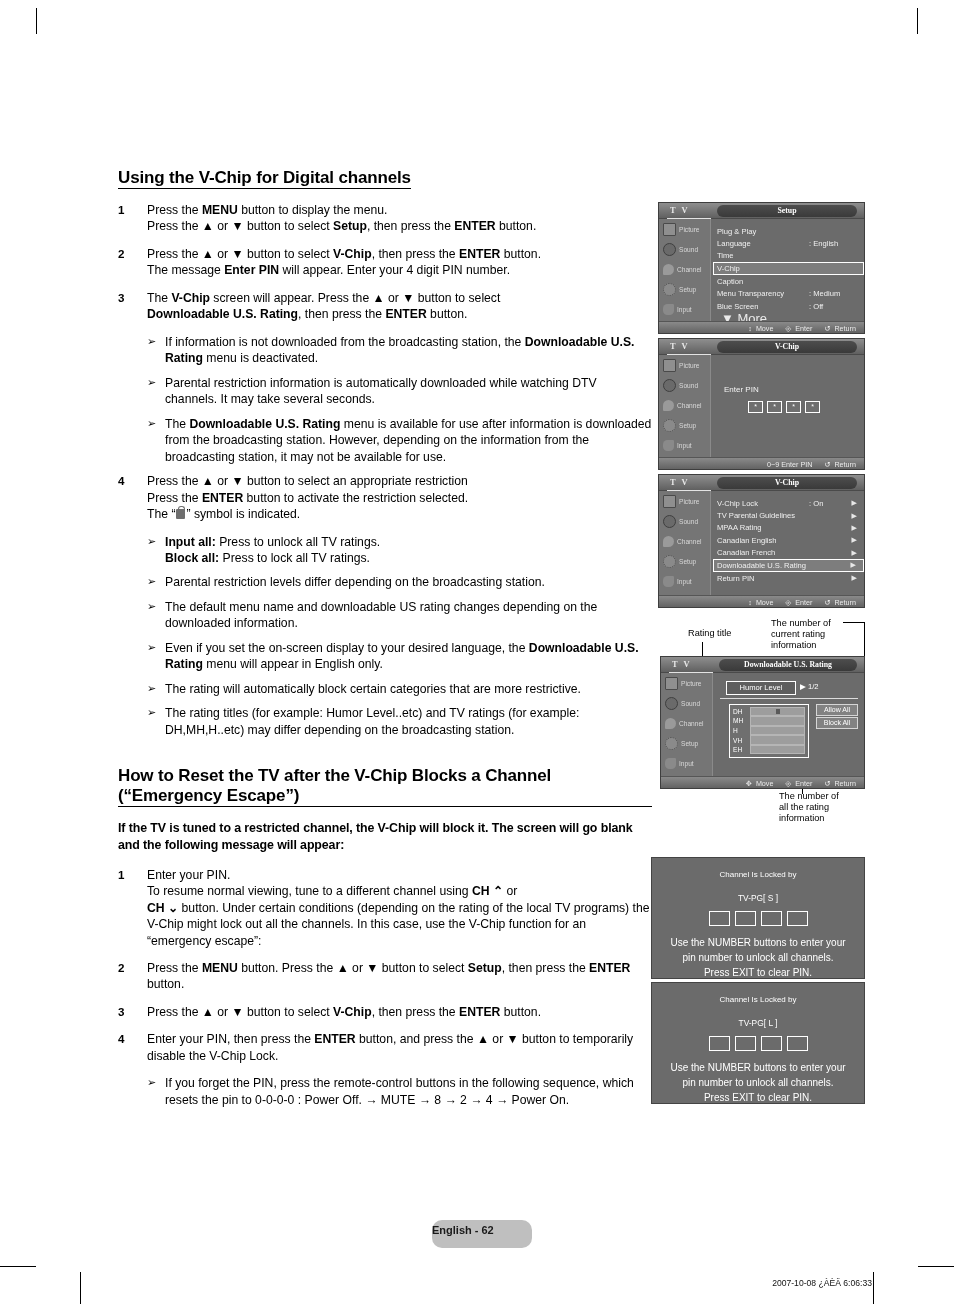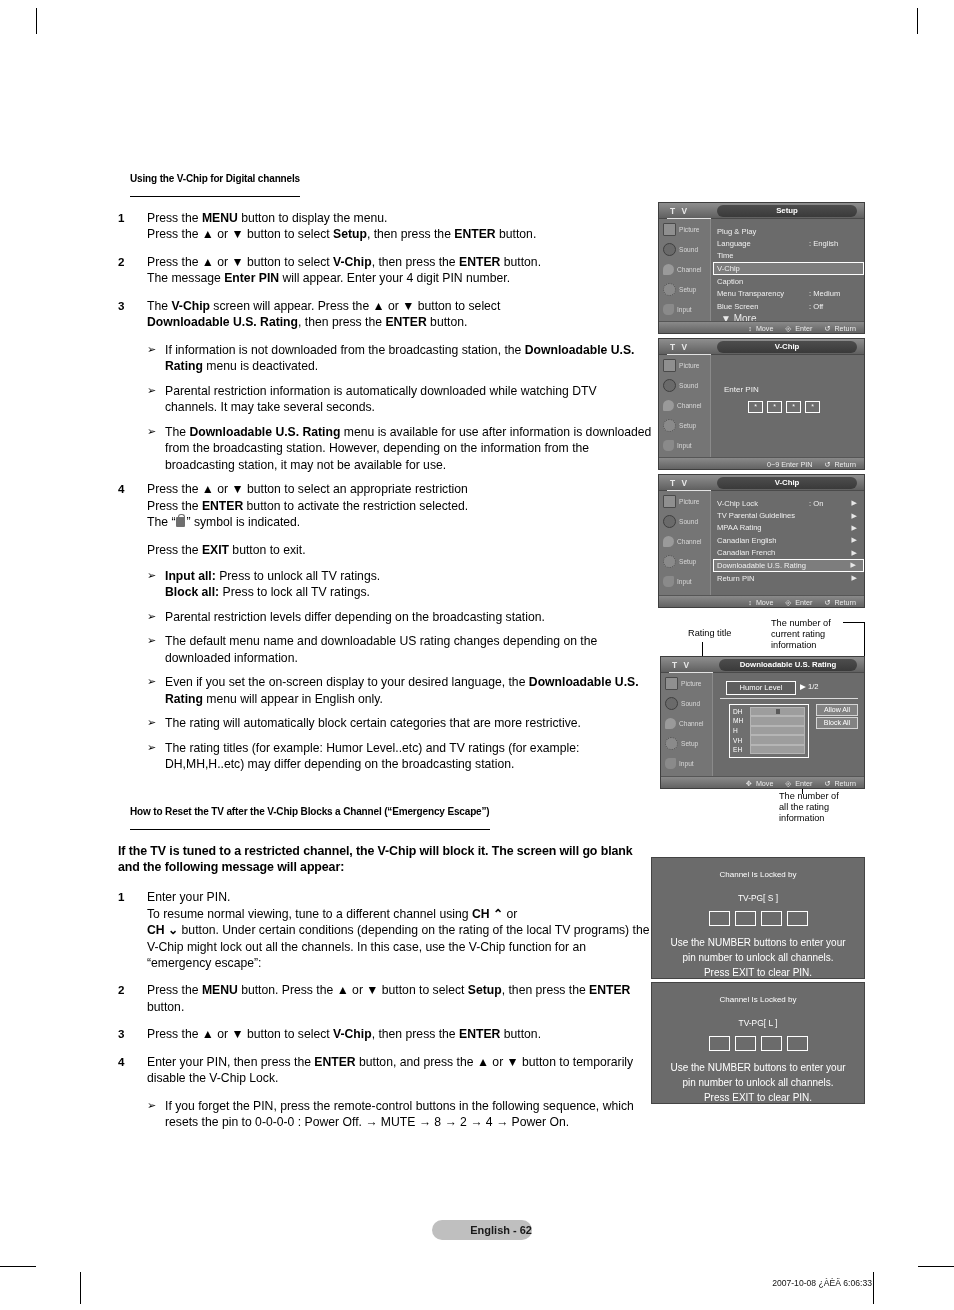--- a/index.html
+++ b/index.html
@@ -26,24 +26,24 @@
   .crop-br-v { left: 873px; top: 1272px;width: 1px; height: 32px; }
 
   
   .content {
     position: absolute;
     left: 118px;
     top: 168px;
     width: 534px;
   }
   h2.section-head {
-    font-size: 10px;
+    font-size: 17px;
     font-weight: bold;
-    margin: 0 0 13px 12px;
-    padding-bottom: 12px;
+    margin: 0 0 13px 0;
+    padding-bottom: 0;
     border-bottom: 1.4px solid #000;
     display: inline-block;
     letter-spacing: -0.15px;
   }
   .lead {
     font-size: 12.4px;
     font-weight: bold;
     margin: 0 0 13px 0;
     line-height: 1.35;
     letter-spacing: -0.1px;
@@ -109,20 +109,21 @@
     border: 1px solid #3e3e3e;
     color: #ffffff;
     font-size: 7.6px;
     overflow: hidden;
   }
   .osd-titlebar {
     height: 15px;
     background: linear-gradient(to bottom, #8e8e8e, #606060);
     position: relative;
     border-bottom: 1px solid #4a4a4a;
+    font-family: Liberation Serif, serif;
   }
   .osd-tv {
     position: absolute;
     left: 11px; top: 3px;
     font-size: 8.4px;
     font-weight: bold;
     letter-spacing: 2px;
     color: #e8e8e8;
   }
   .osd-tab {
@@ -195,21 +196,21 @@
     margin-left: -1px;
     height: 11px;
   }
   .menu-row .arrow {
     position: absolute;
     right: 7px;
     font-size: 7px;
     color: #e8e8e8;
   }
   .more-row {
-    font-size: 10px;
+    font-size: 13px;
     padding-left: 7px;
     color: #eaeaea;
   }
   .osd-footer {
     position: absolute;
     left: 0; right: 0; bottom: 0;
     height: 12px;
     background: linear-gradient(to bottom, #8a8a8a, #5f5f5f);
     display: flex;
     align-items: center;
@@ -344,24 +345,24 @@
     border: 1.4px solid #ffffff;
     background: #6b6b6b;
     display: block;
   }
   .locked-lines { margin-top: 9px; line-height: 1.5; font-size: 10px; }
 
   
   .page-pill {
     position: absolute;
     left: 432px; top: 1220px;
-    width: 100px; height: 20px;
+    width: 100px; height: 28px;
     background: #bfbfbf;
     border-radius: 10px;
-    text-align: right;
+    text-align: left;
     line-height: 20px;
     font-size: 11px;
     font-weight: bold;
     color: #1a1a1a;
   }
   .foot-left {
     position: absolute;
     left: 58px; top: 1346px;
     font-size: 8.6px;
     color: #111;
@@ -421,21 +422,20 @@
 
   <div class="step">
     <div class="num">4</div>
     <div class="body">
       <span id="s4l1">Press the ▲ or ▼ button to select an appropriate restriction</span><br>
       <span id="s4l2">Press the <b>ENTER</b> button to activate the restriction selected.</span><br>
       <span><span id="s4l3a">The “</span><span class="lock-glyph"></span><span id="s4l3b">” symbol is indicated.</span></span>
     </div>
   </div>
 
-  <div class="plain"><span id="exitline">Press the <b>EXIT</b> button to exit.</span></div>
 
   <div id="notes2">
       <div class="note">
         <div class="bullet">➢</div>
         <div class="body"><b>Input all:</b> Press to unlock all TV ratings.<br><b>Block all:</b> Press to lock all TV ratings.</div>
       </div>
       <div class="note">
         <div class="bullet">➢</div>
         <div class="body">Parental restriction levels differ depending on the broadcasting station.</div>
       </div>

